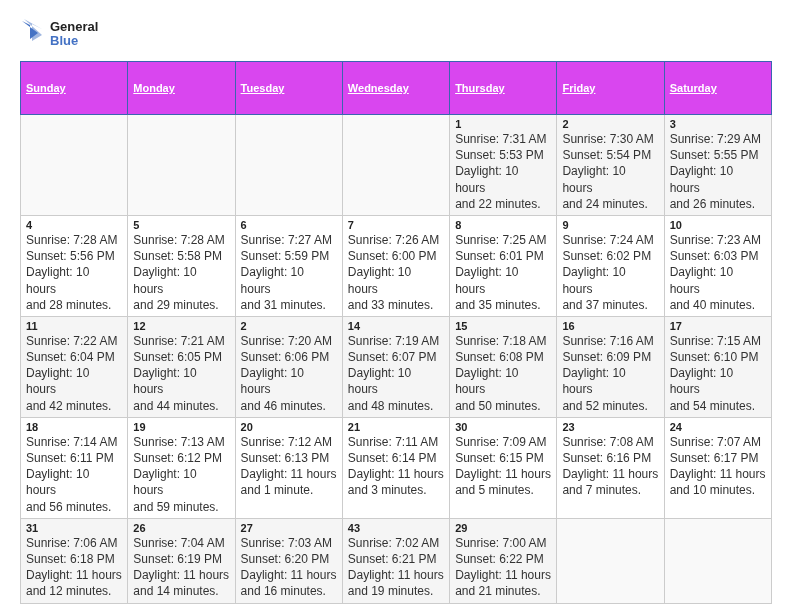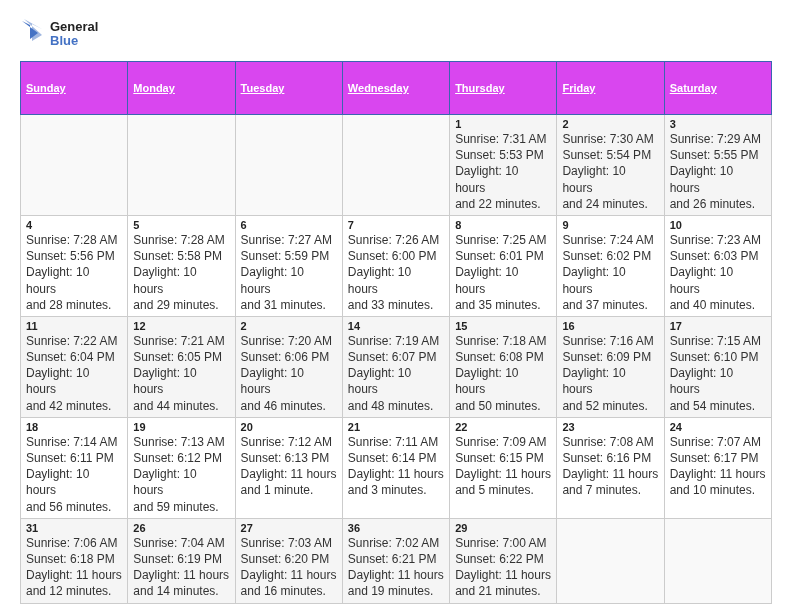--- a/index.html
+++ b/index.html
@@ -212,21 +212,21 @@
           </td>
           <td>
             <span class="cell-date">20</span>
             <div class="cell-info">Sunrise: 7:12 AM<br>Sunset: 6:13 PM<br>Daylight: 11 hours<br>and 1 minute.</div>
           </td>
           <td>
             <span class="cell-date">21</span>
             <div class="cell-info">Sunrise: 7:11 AM<br>Sunset: 6:14 PM<br>Daylight: 11 hours<br>and 3 minutes.</div>
           </td>
           <td>
-            <span class="cell-date">22</span>
+            <span class="cell-date">30</span>
             <div class="cell-info">Sunrise: 7:09 AM<br>Sunset: 6:15 PM<br>Daylight: 11 hours<br>and 5 minutes.</div>
           </td>
           <td>
             <span class="cell-date">23</span>
             <div class="cell-info">Sunrise: 7:08 AM<br>Sunset: 6:16 PM<br>Daylight: 11 hours<br>and 7 minutes.</div>
           </td>
           <td>
             <span class="cell-date">24</span>
             <div class="cell-info">Sunrise: 7:07 AM<br>Sunset: 6:17 PM<br>Daylight: 11 hours<br>and 10 minutes.</div>
           </td>
@@ -238,21 +238,21 @@
           </td>
           <td>
             <span class="cell-date">26</span>
             <div class="cell-info">Sunrise: 7:04 AM<br>Sunset: 6:19 PM<br>Daylight: 11 hours<br>and 14 minutes.</div>
           </td>
           <td>
             <span class="cell-date">27</span>
             <div class="cell-info">Sunrise: 7:03 AM<br>Sunset: 6:20 PM<br>Daylight: 11 hours<br>and 16 minutes.</div>
           </td>
           <td>
-            <span class="cell-date">36</span>
+            <span class="cell-date">43</span>
             <div class="cell-info">Sunrise: 7:02 AM<br>Sunset: 6:21 PM<br>Daylight: 11 hours<br>and 19 minutes.</div>
           </td>
           <td>
             <span class="cell-date">29</span>
             <div class="cell-info">Sunrise: 7:00 AM<br>Sunset: 6:22 PM<br>Daylight: 11 hours<br>and 21 minutes.</div>
           </td>
           <td class="empty-cell"></td>
           <td class="empty-cell"></td>
         </tr>
       </tbody>

